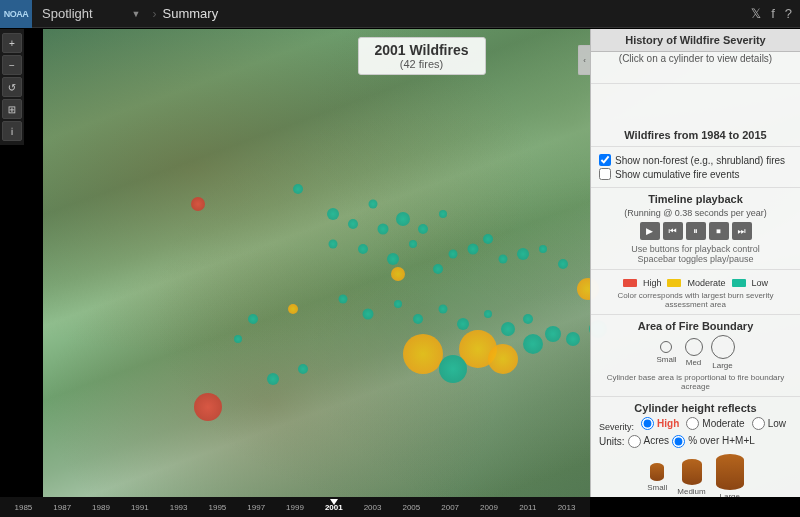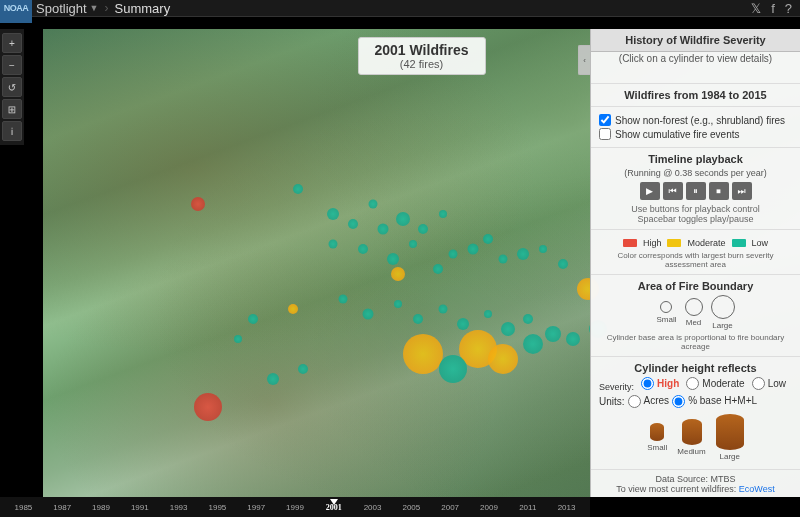--- a/index.html
+++ b/index.html
@@ -1,30 +1,31 @@
 <!DOCTYPE html>
 <html><head>
   <meta charset="utf-8">
   <style>
     * { margin: 0; padding: 0; box-sizing: border-box; }
     body { width: 800px; height: 517px; overflow: hidden; background: #000; font-family: Arial, sans-serif; font-size: 12px; }
 
     
     #topbar {
-      position: absolute; top: 0; left: 0; right: 0; height: 17px;
+      position: absolute; top: 0; left: 0; right: 0; height: 28px;
       background: #1a1a1a; display: flex; align-items: center; z-index: 100;
       border-bottom: 1px solid #333;
     }
     #logo {
       width: 32px; height: 29px; background: #2a5f8f; display: flex; align-items: center; justify-content: center;
       font-size: 9px; color: #aed6f1; font-weight: bold; letter-spacing: -0.5px; flex-shrink: 0;
     }
     #spotlight-btn {
-      display: flex; align-items: center; color: #ccc; padding: 0 4px; cursor: pointer; height: 100%;
+      display: flex; align-items: center; color: #ccc; padding: 0 10px; cursor: pointer; height: 100%;
       font-size: 13px;
+      gap: 36px;
     }
     .top-sep { color: #555; margin: 0 2px; }
     #summary-label { color: #ddd; font-size: 13px; padding: 0 4px; }
     .topbar-right { margin-left: auto; display: flex; align-items: center; gap: 10px; padding-right: 8px; }
     .topbar-icon { color: #aaa; cursor: pointer; font-size: 13px; }
 
     
     #left-tools {
       position: absolute; top: 29px; left: 0; width: 24px; background: rgba(30,30,30,0.85);
       display: flex; flex-direction: column; align-items: center; gap: 2px; padding: 4px 0;
@@ -229,21 +230,21 @@
     </div>
 </div>
 
 <div id="panel-collapse">‹</div>
 
 <div id="right-panel">
   <div class="panel-header">History of Wildfire Severity</div>
   <div class="panel-subheader">(Click on a cylinder to view details)</div>
 
   <div class="panel-section">
-    <div style="text-align:center; font-size:11px; color:#333; font-weight:bold;">Wildfires from 1984 to 2015</div>
+    <div style="text-align:center; font-size:11px; color:#333; font-weight:bold;margin-top:40px;">Wildfires from 1984 to 2015</div>
   </div>
 
   <div class="panel-section">
     <label class="checkbox-row">
       <input type="checkbox" checked="" style="">
       <span>Show non-forest (e.g., shrubland) fires</span>
     </label>
     <label class="checkbox-row">
       <input type="checkbox" style="">
       <span>Show cumulative fire events</span>
@@ -312,21 +313,21 @@
       </label>
     </div>
     <div class="units-row">
       <span>Units:</span>
       <label style="display:inline-flex; gap:3px;">
         <input type="radio" name="units" style="">
         <span>Acres</span>
       </label>
       <label style="display:inline-flex; gap:3px;">
         <input type="radio" name="units" checked="" style="">
-        <span>% base H+M+L</span>
+        <span>% over H+M+L</span>
       </label>
     </div>
     <div class="cylinder-row">
       <div class="cyl-item">
         <div class="cyl-sm"></div>
         <span class="size-label">Small</span>
       </div>
       <div class="cyl-item">
         <div class="cyl-md"></div>
         <span class="size-label">Medium</span>
@@ -350,21 +351,21 @@
 <div id="timeline">
   <div class="timeline-labels" id="timeline-container">
       <span class="tl-year">1985</span>
       <span class="tl-year">1987</span>
       <span class="tl-year">1989</span>
       <span class="tl-year">1991</span>
       <span class="tl-year">1993</span>
       <span class="tl-year">1995</span>
       <span class="tl-year">1997</span>
       <span class="tl-year">1999</span>
-      <span class="tl-year active" style="position: relative; font-family: Liberation Serif, serif;">2001<div class="tl-marker"></div></span>
+      <span class="tl-year active" style="position: relative;">2001<div class="tl-marker"></div></span>
       <span class="tl-year">2003</span>
       <span class="tl-year">2005</span>
       <span class="tl-year">2007</span>
       <span class="tl-year">2009</span>
       <span class="tl-year">2011</span>
       <span class="tl-year">2013</span>
     </div>
 </div>
 
 </body></html>

